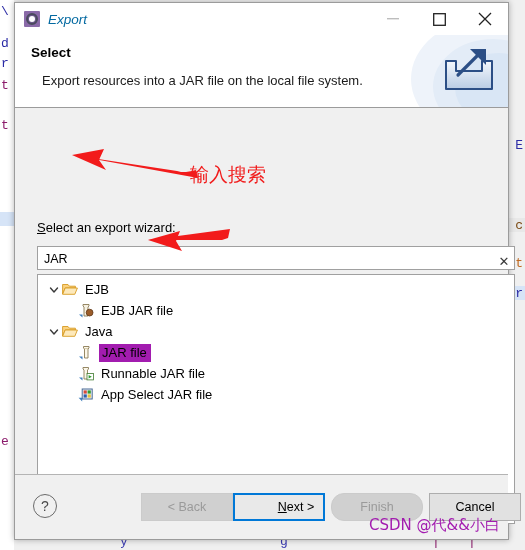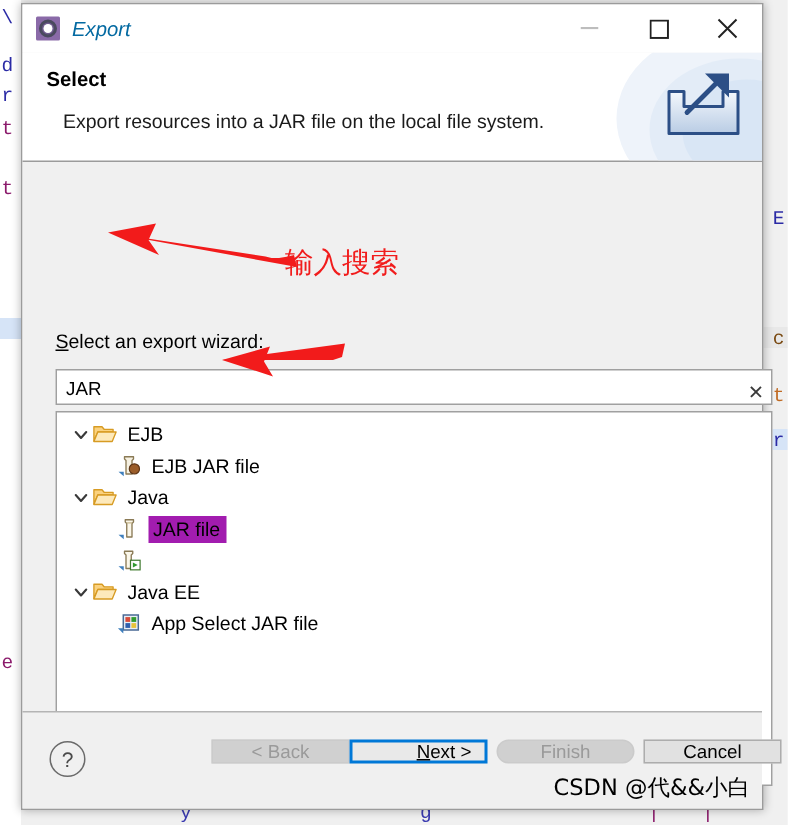--- a/index.html
+++ b/index.html
@@ -228,21 +228,21 @@
     border-radius: 50%;
     border: 1.5px solid #6b6b6b;
     color: #4a4a4a;
     font-size: 14px;
     display: flex; align-items: center; justify-content: center;
     box-sizing: border-box;
   }
   .btn {
     position: absolute;
     top: 18px;
-    width: 92px; height: 16px;
+    width: 92px; height: 28px;
     font-family: "Liberation Sans", sans-serif;
     font-size: 12.5px;
     display: flex; align-items: center; justify-content: center;
     box-sizing: border-box;
     background: #d4d0c8;
     border: 1px solid #bdbdbd;
   }
   .btn.disabled { color: #9a9a9a; background: #d0d0d0; border-color: #cbcbcb; }
   .btn.enabled  { color: #000; background: #e1e1e1; border: 1px solid #adadad; align-items: center; }
   .btn.default  { color: #000; background: #e9e9e9; border: 2px solid #0078d7; }
@@ -257,21 +257,21 @@
     font-weight: normal;
     font-family: "DejaVu Sans", sans-serif;
     white-space: nowrap;
   }
 
   
   .watermark {
     position: absolute;
     right: 8px; bottom: 4px;
     font-size: 15px;
-    color: #000000;
+    color: #a21caf;
     font-family: "DejaVu Sans", sans-serif;
     white-space: nowrap;
     text-align: center;
   }
 </style>
 </head>
 <body>
 
 <div id="bg">
   <div class="bg-strip-left"></div>
@@ -410,36 +410,23 @@
 
       <div class="trow depth1">
         <span class="ticon">
           <svg width="16" height="15" viewBox="0 0 16 15">
             <path d="M5 1.5 L10.5 1.5 L10.5 3 L9.5 4 L9.5 13 L6 13 L6 4 L5 3 Z" fill="#fbf7ea" stroke="#8a7a55" stroke-width="0.9" stroke-linejoin="round"></path>
             <rect x="9" y="7.5" width="6.4" height="6.4" fill="#ffffff" stroke="#3f7a2e" stroke-width="0.8"></rect>
             <path d="M10.6 9 L13.8 10.7 L10.6 12.4 Z" fill="#2f9a2f"></path>
             <path d="M1 11.5 L4.5 11.5 L4.5 14.5 Z" fill="#3f7fbd"></path>
           </svg>
         </span>
-      </div>
-
-      <div class="trow depth0">
-        <span class="twisty">
-          <svg width="10" height="10" viewBox="0 0 10 10">
-              <path d="M1.5 3 L5 7 L8.5 3" stroke="#3a3a3a" stroke-width="1.4" fill="none" stroke-linecap="round" stroke-linejoin="round"></path>
-            </svg>
-        </span>
-        <span class="ticon">
-          <svg width="16" height="14" viewBox="0 0 16 14">
-            <path d="M0.6 2.5 L6 2.5 L7.4 4.2 L13.4 4.2 L13.4 6 L3.2 6 L0.6 12 Z" fill="#fbd27f" stroke="#d79b23" stroke-width="0.9" stroke-linejoin="round"></path>
-            <path d="M3.2 6 L15.4 6 L12.8 12.3 L0.6 12.3 Z" fill="#fde9bb" stroke="#d79b23" stroke-width="0.9" stroke-linejoin="round"></path>
-          </svg>
-        </span>
-        <span class="tlabel">Java EE</span>
-      </div>
+        <span class="tlabel">Runnable JAR file</span>
+      </div>
+
 
       <div class="trow depth1">
         <span class="ticon">
           <svg width="16" height="15" viewBox="0 0 16 15">
             <rect x="4.2" y="2" width="10" height="10" fill="#e9eef5" stroke="#4a6a95" stroke-width="1"></rect>
             <rect x="5.6" y="3.4" width="3.2" height="3.2" fill="#d84b3a"></rect>
             <rect x="9.6" y="3.4" width="3.2" height="3.2" fill="#2f9a2f"></rect>
             <rect x="5.6" y="7.4" width="3.2" height="3.2" fill="#2f5fae"></rect>
             <rect x="9.6" y="7.4" width="3.2" height="3.2" fill="#e8c33a"></rect>
             <path d="M0.6 10.8 L4.2 10.8 L4.2 14.4 Z" fill="#3f7fbd"></path>

